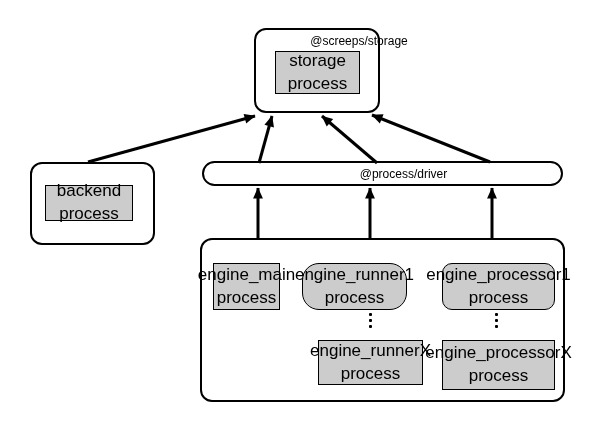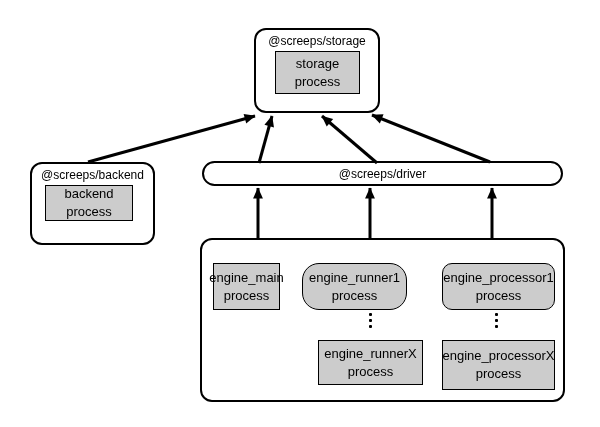--- a/index.html
+++ b/index.html
@@ -22,38 +22,39 @@
     border: 2px solid #000000;
     border-radius: 12px;
     box-sizing: border-box;
   }
   .node-label {
     width: 100%;
     text-align: center;
     font-size: 12px;
     margin-top: 4px;
     letter-spacing: 0;
+    padding-left: 42px;
   }
   .pill {
     border-radius: 13px;
     display: flex;
     align-items: center;
     justify-content: center;
   }
   .pill .node-label { margin-top: 0; }
   .process {
     position: absolute;
     background: #cccccc;
     border: 1.5px solid #000000;
     box-sizing: border-box;
     display: flex;
     align-items: center;
     justify-content: center;
     text-align: center;
-    font-size: 13px;
+    font-size: 17px;
     line-height: 1.35;
     white-space: pre-line;
   }
   .vdots {
     position: absolute;
     display: flex;
     flex-direction: column;
     align-items: center;
     gap: 3px;
     width: 6px;
@@ -82,27 +83,26 @@
 
 <div class="canvas">
 
   <div class="node" style="left:254px; top:28px; width:126px; height:85px;">
     <div class="node-label">@screeps/storage</div>
     <div class="process" style="left:19px; top:21px; width:85px; height:43px;">storage
 process</div>
   </div>
 
   <div class="node" style="left:30px; top:162px; width:125px; height:83px;">
-    <div class="node-label">@screeps/backend</div>
     <div class="process" style="left:13px; top:21px; width:88px; height:36px;">backend
 process</div>
   </div>
 
   <div class="node pill" style="left:202px; top:161px; width:361px; height:25px;">
-    <div class="node-label">@screeps/driver</div>
+    <div class="node-label">@process/driver</div>
   </div>
 
   <div class="node" style="left:200px; top:238px; width:365px; height:164px;">
 
     <div class="process" style="left:11px; top:23px; width:67px; height:47px;">engine_main
 process</div>
 
     <div class="process" style="left:100px; top:23px; width:105px; height:47px;border-radius:17px;">engine_runner1
 process</div>
 

